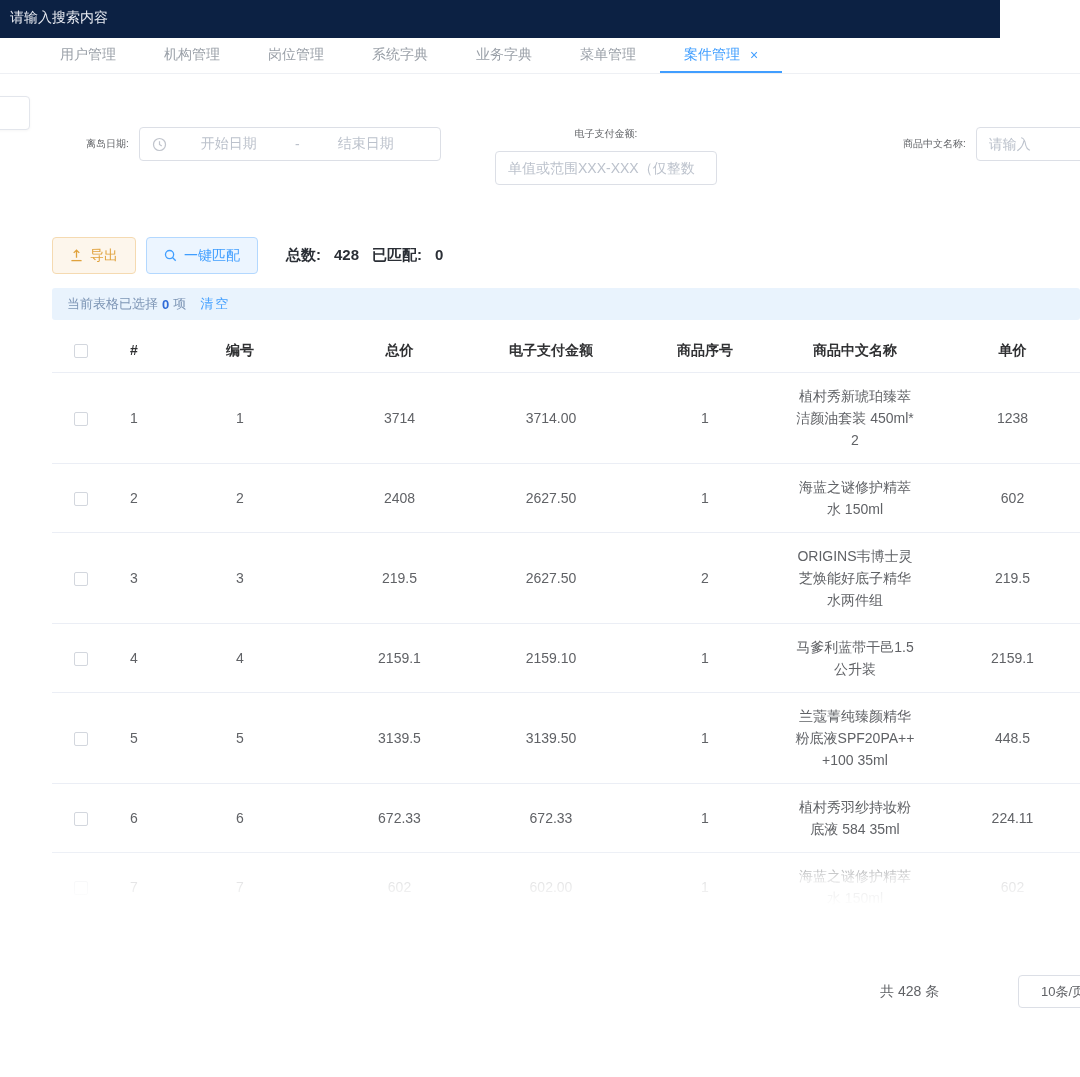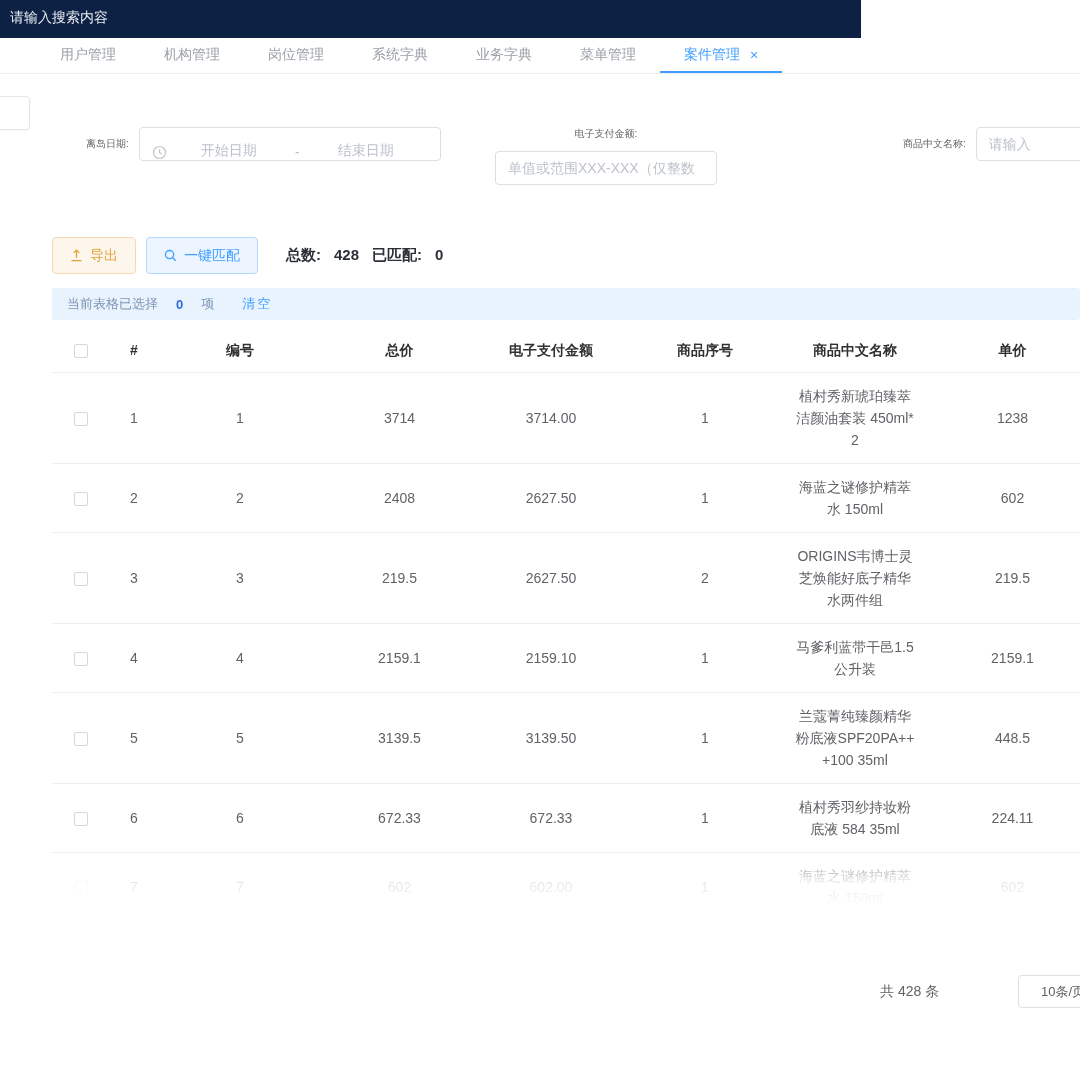--- a/index.html
+++ b/index.html
@@ -1,20 +1,20 @@
 <!DOCTYPE html>
 <html><head>
 <meta charset="utf-8">
 <style>
   * { margin:0; padding:0; box-sizing:border-box; }
   html,body { width:1080px; height:1077px; overflow:hidden; background:#fff;
     font-family:"Liberation Sans","DejaVu Sans",sans-serif; position:relative; }
 
   
-  .topbar { position:absolute; top:0; left:0; width:861px; height:38px;
+  .topbar { position:absolute; top:0; left:0; width:1000px; height:38px;
     background:#0c2143; color:#e8ebf2; font-size:14px; padding:9px 0 0 10px; }
 
   
   .tabbar { position:absolute; top:38px; left:0; width:1080px; height:36px;
     background:#fff; border-bottom:1px solid #eef0f4; display:flex;
     align-items:stretch; padding-left:36px; }
   .tab { display:flex; align-items:center; padding:0 24px; font-size:14px;
     color:#9aa0a8; cursor:pointer; border-bottom:2px solid transparent; }
   .tab.active { color:#409eff; border-bottom-color:#409eff; }
   .tab-close { margin-left:10px; font-size:14px; color:#409eff; }
@@ -22,40 +22,40 @@
   
   .stub { position:absolute; top:96px; left:-10px; width:40px; height:34px;
     background:#fff; border:1px solid #e3e6ec; border-radius:4px;
     box-shadow:0 1px 3px rgba(0,0,0,.04); }
 
   
   .fgroup { position:absolute; top:127px; display:flex; align-items:center; gap:10px; }
   .flabel { font-size:10px; color:#606266; white-space:nowrap; }
   .finput { height:34px; border:1px solid #dcdfe6; border-radius:4px; background:#fff;
     display:flex; align-items:center; font-size:14px; color:#bcc2cc; }
-  .date-range { width:302px; padding:0 12px; gap:0;align-items:flex-end; }
+  .date-range { width:302px; padding:0 12px; gap:0; }
   .date-range .ph { flex:1; text-align:center; color:#bcc2cc; }
   .date-sep { color:#bcc2cc; padding:0 4px; }
   input.finput { padding:0 12px; color:#606266; }
   input.finput::placeholder { color:#bcc2cc; }
   .clock { width:15px; height:15px; flex:0 0 auto; }
 
   
   .toolbar { position:absolute; top:237px; left:52px; display:flex; align-items:center; }
   .btn { height:37px; border-radius:4px; display:flex; align-items:center; gap:7px;
     padding:0 17px; font-size:14px; cursor:pointer; }
   .btn-export { background:#fdf6ec; border:1px solid #f5dab1; color:#e0a23c; }
   .btn-match { background:#ecf5ff; border:1px solid #b3d8ff; color:#409eff; margin-left:10px; }
   .counts { margin-left:28px; font-size:15px; color:#2b2f36; font-weight:600;
     display:flex; gap:13px; }
 
   
   .selbar { position:absolute; top:288px; left:52px; right:0; height:32px;
     background:#e9f3fd; border-radius:3px; display:flex; align-items:center;
-    padding:0 15px; font-size:13px; color:#7d95b5; gap:18px; }
+    padding:0 15px; font-size:13px; color:#7d95b5; gap:4px; }
   .selbar .num { color:#2f6bd8; font-weight:700; }
   .selbar .clear { color:#409eff; margin-left:10px; cursor:pointer; letter-spacing:2px; }
 
   
   .twrap { position:absolute; top:328px; left:52px; width:1060px; height:578px; overflow:hidden; }
   table { border-collapse:collapse; table-layout:fixed; width:1048px; }
   th, td { font-size:14px; text-align:center; border-bottom:1px solid #ebeef5;
     padding:12px 8px; line-height:22px; vertical-align:middle; }
   th { color:#303133; font-weight:700; padding:11px 8px; }
   td { color:#606266; }

